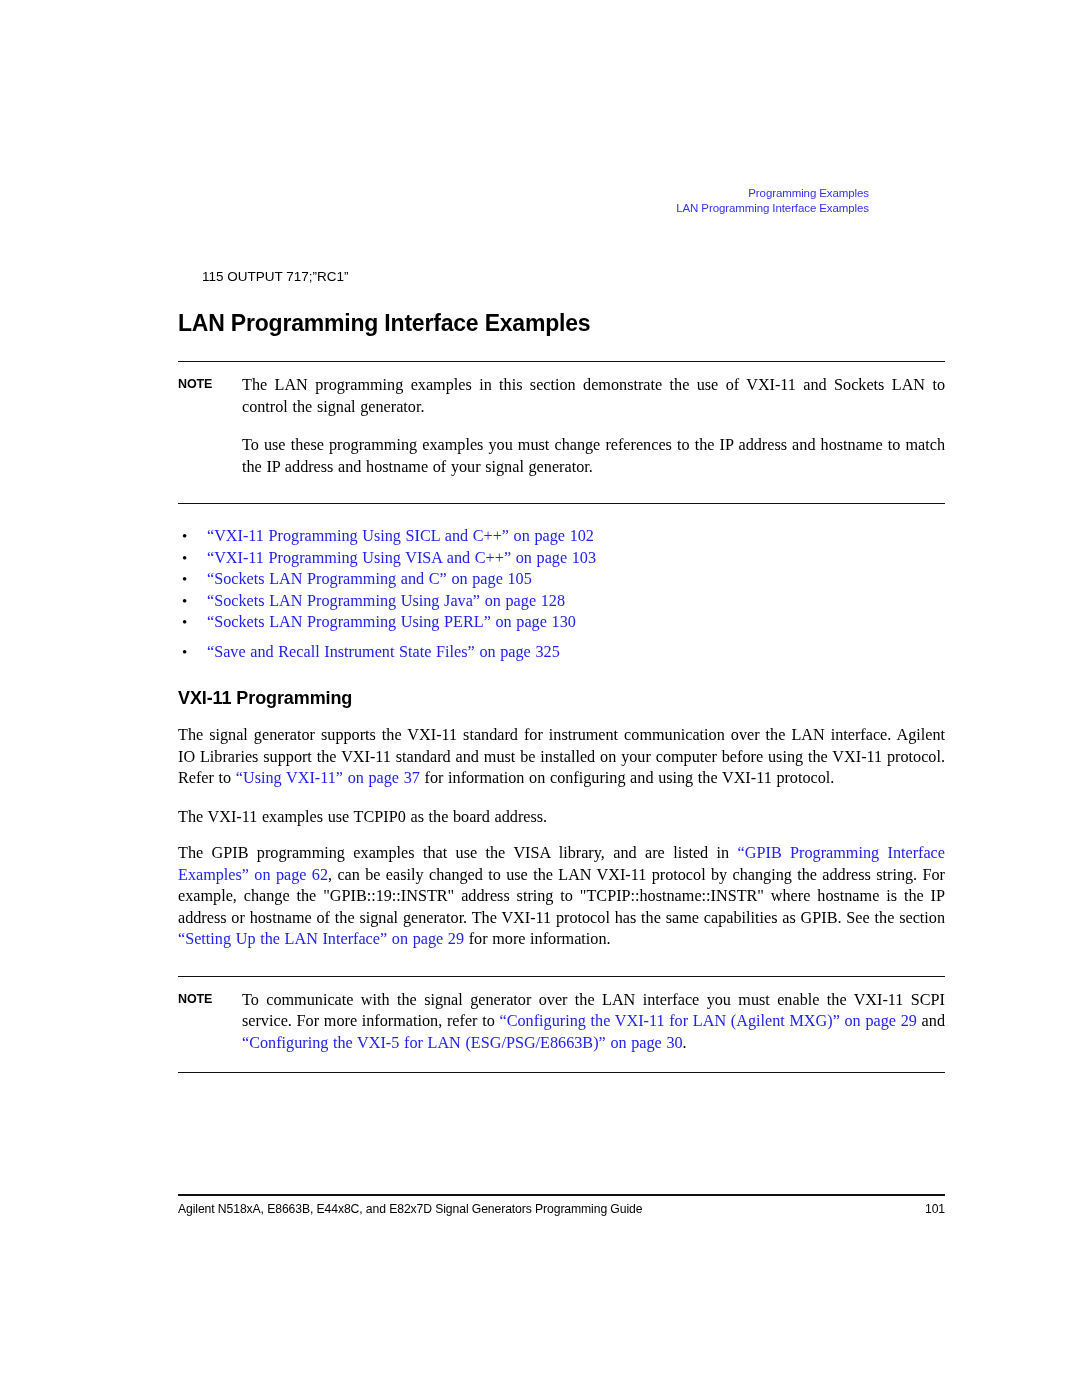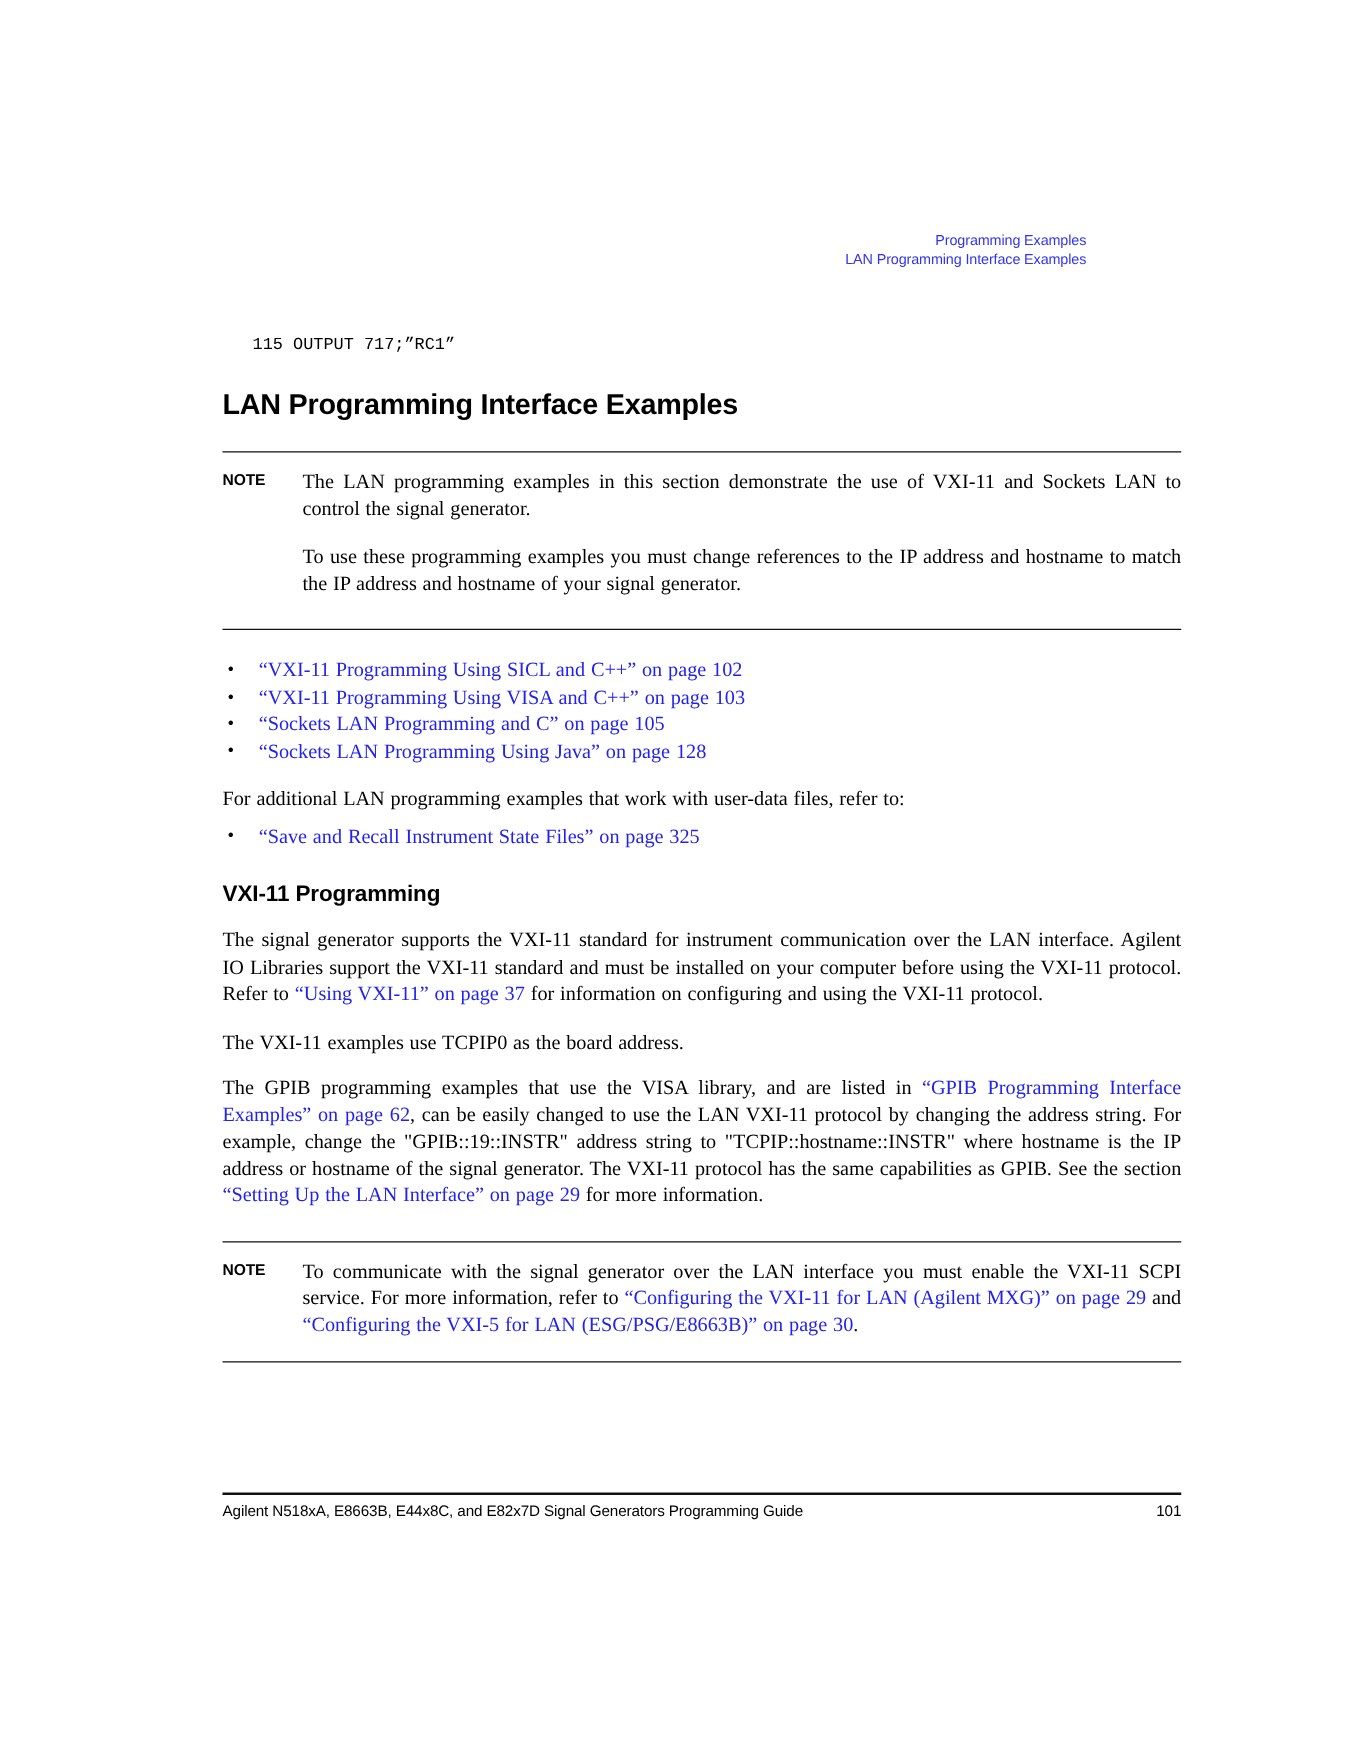--- a/index.html
+++ b/index.html
@@ -39,21 +39,21 @@
 
   
   .content {
     position: absolute;
     left: 178px;
     top: 0;
     width: 767px;
   }
 
   .code-line {
-    font-family: Liberation Mono, monospace;
+    font-family: Liberation Sans, sans-serif;
     font-size: 13.5px;
     line-height: 18px;
     margin-top: 268px;
     margin-left: 24px;
     white-space: pre;
     color: #000;
   }
 
   h1.chapter-title {
     font-family: "Liberation Sans Narrow", "Liberation Sans", sans-serif;
@@ -203,23 +203,23 @@
       </div>
     </div>
 
     <hr class="rule">
 
     <ul class="bullets first">
       <li><span class="link">“VXI-11 Programming Using SICL and C++” on page 102</span></li>
       <li><span class="link">“VXI-11 Programming Using VISA and C++” on page 103</span></li>
       <li><span class="link">“Sockets LAN Programming and C” on page 105</span></li>
       <li><span class="link">“Sockets LAN Programming Using Java” on page 128</span></li>
+      <li><span class="link">“Sockets LAN Programming Using PERL” on page 130</span></li>
     </ul>
 
-    <p class="body spaced">For additional LAN programming examples that work with user-data files, refer to:</p>
 
     <ul class="bullets" style="margin-top:8px;">
       <li><span class="link">“Save and Recall Instrument State Files” on page 325</span></li>
     </ul>
 
     <h2 class="section-head">VXI-11 Programming</h2>
 
     <p class="body" style="margin-top:16px;"><span>The signal generator supports the VXI-11 standard for instrument communication over the LAN interface. Agilent IO Libraries support the VXI-11 standard and must be installed on your computer before using the VXI-11 protocol. Refer to </span><span class="link">“Using VXI-11” on page 37</span><span> for information on configuring and using the VXI-11 protocol.</span></p>
 
     <p class="body spaced">The VXI-11 examples use TCPIP0 as the board address.</p>

